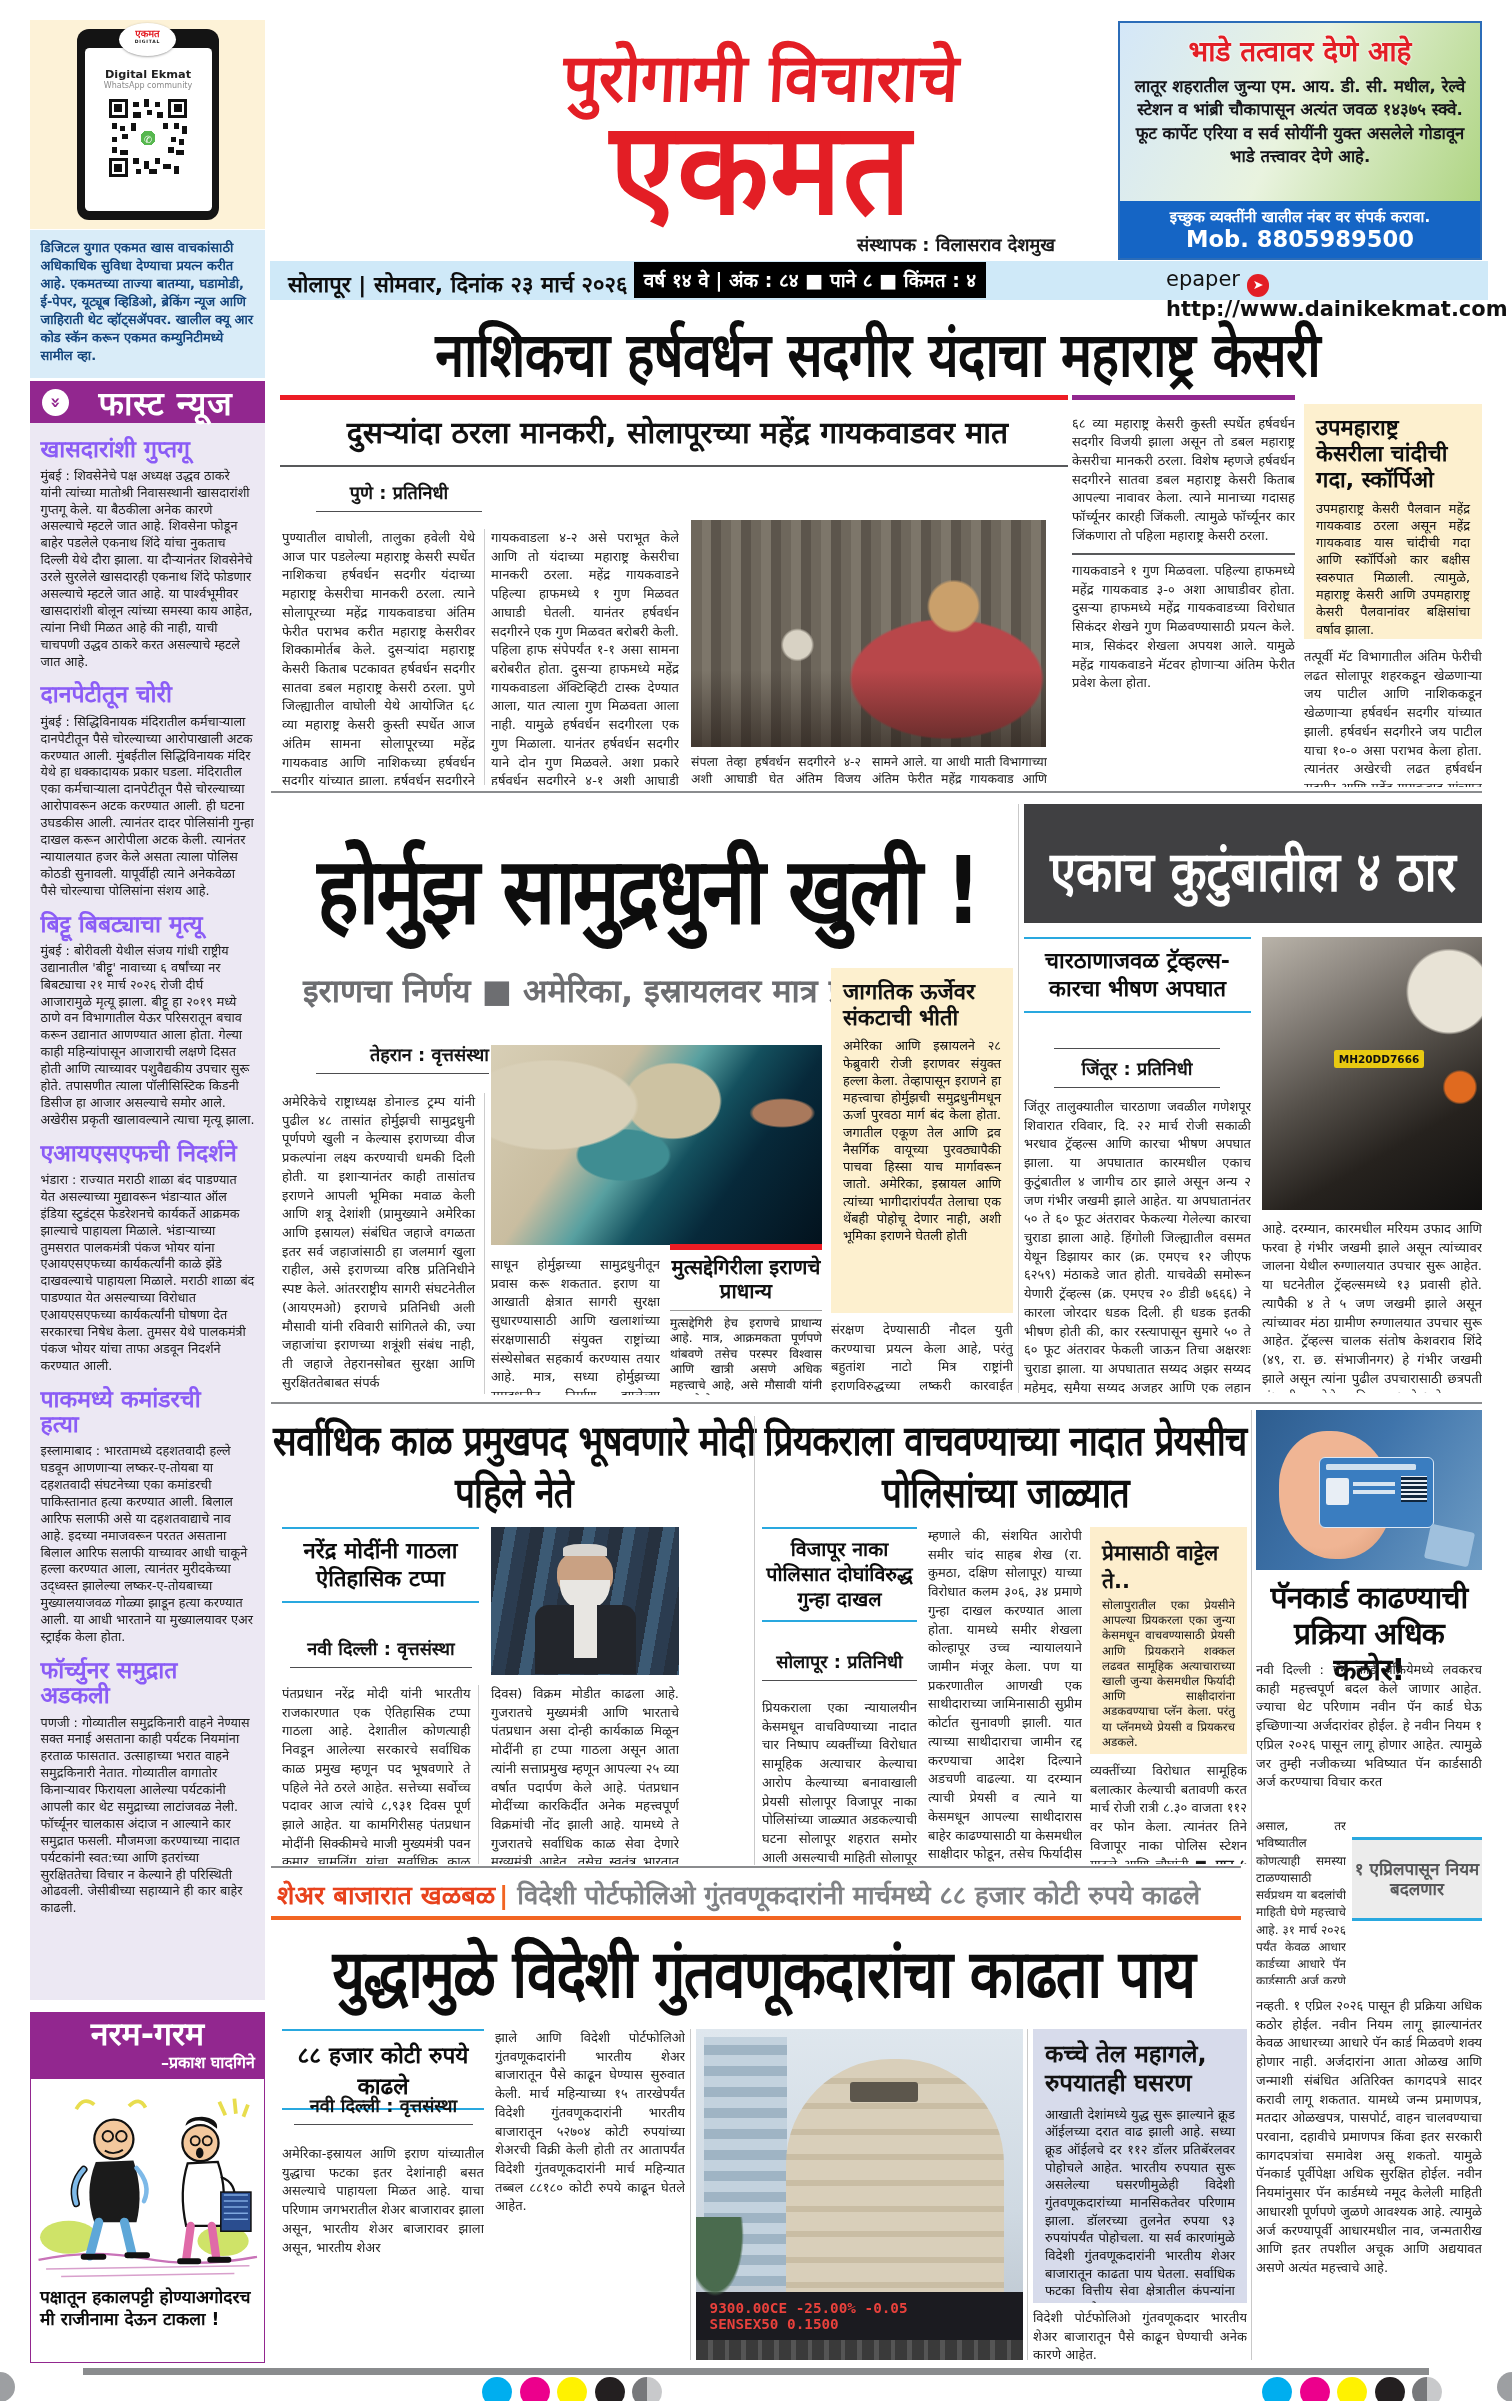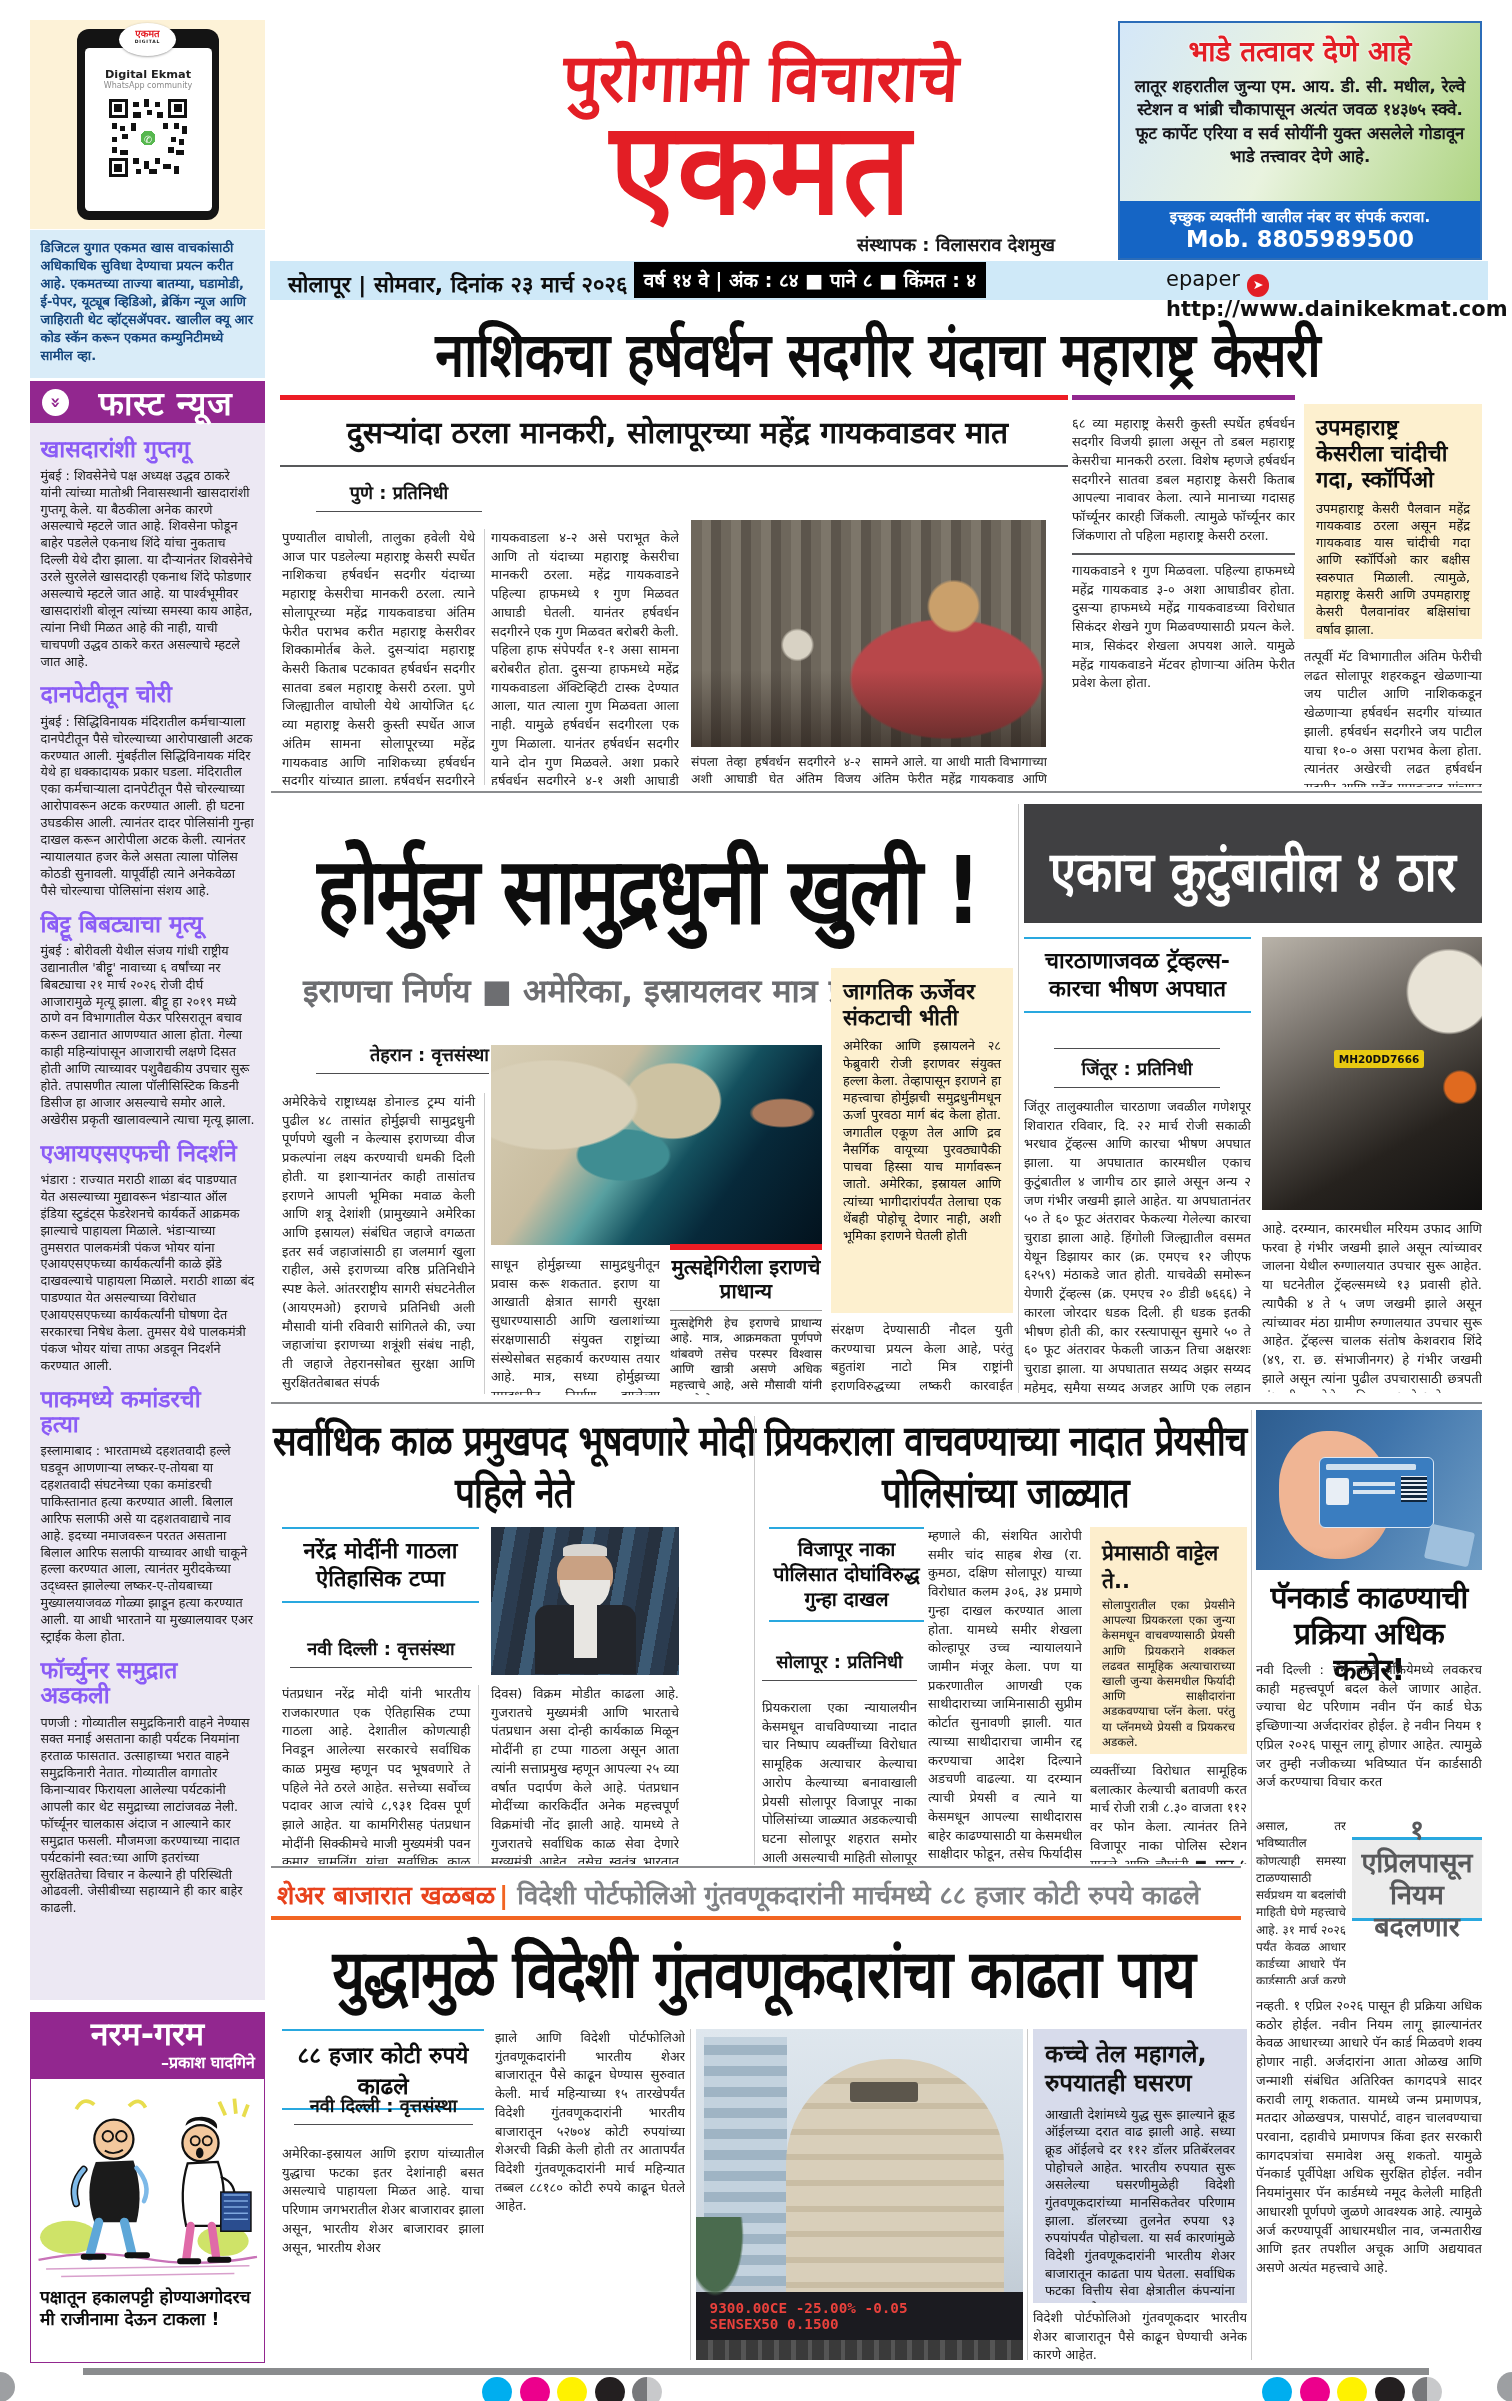--- a/index.html
+++ b/index.html
@@ -290,21 +290,21 @@
     <div class="abs" style="left:83px;top:78px;width:22.6px;height:53px;background:#e8e6e2;"></div>
   </div>
 
   <div class="abs just bodytxt" style="left:282px;top:1685px;width:197px;height:179px;overflow:hidden;border-right:0.8px solid #ccc;padding-right:7.5px;box-sizing:border-box;">पंतप्रधान नरेंद्र मोदी यांनी भारतीय राजकारणात एक ऐतिहासिक टप्पा गाठला आहे. देशातील कोणत्याही निवडून आलेल्या सरकारचे सर्वाधिक काळ प्रमुख म्हणून पद भूषवणारे ते पहिले नेते ठरले आहेत. सत्तेच्या सर्वोच्च पदावर आज त्यांचे ८,९३१ दिवस पूर्ण झाले आहेत. या कामगिरीसह पंतप्रधान मोदींनी सिक्कीमचे माजी मुख्यमंत्री पवन कुमार चामलिंग यांचा सर्वाधिक काळ प्रमुखपद भूषविण्याचा (८,९३०</div>
   <div class="abs just bodytxt" style="left:491px;top:1685px;width:188px;height:179px;overflow:hidden;">
     <span>दिवस) विक्रम मोडीत काढला आहे. गुजरातचे मुख्यमंत्री आणि भारताचे पंतप्रधान असा दोन्ही कार्यकाळ मिळून मोदींनी हा टप्पा गाठला असून आता त्यांनी सत्ताप्रमुख म्हणून आपल्या २५ व्या वर्षात पदार्पण केले आहे. पंतप्रधान मोदींच्या कारकिर्दीत अनेक महत्त्वपूर्ण विक्रमांची नोंद झाली आहे. यामध्ये ते गुजरातचे सर्वाधिक काळ सेवा देणारे मुख्यमंत्री आहेत. तसेच स्वतंत्र भारतात जन्मलेले</span>
     
   </div>
 
   <div class="abs ctr headline tall" style="left:757px;top:1416px;width:497px;font-size:35px;line-height:1.25;">प्रियकराला वाचवण्याच्या नादात प्रेयसीच पोलिसांच्या जाळ्यात</div>
-  <div class="abs subhead-cyan" style="left:762px;top:1527px;width:155px;box-sizing:border-box;margin-left:7px;">
+  <div class="abs subhead-cyan" style="left:762px;top:1527px;width:155px;box-sizing:border-box;">
     <span style="font-size:19.6px;line-height:1.3;">विजापूर नाका पोलिसात दोघांविरुद्ध गुन्हा दाखल</span>
   </div>
   <div class="abs byline" style="left:762px;top:1649px;width:155px;">सोलापूर : प्रतिनिधी</div>
   <div class="abs just bodytxt" style="left:762px;top:1699px;width:155px;height:166px;overflow:hidden;">
     <span>प्रियकराला एका न्यायालयीन केसमधून वाचविण्याच्या नादात चार निष्पाप व्यक्तींच्या विरोधात सामूहिक अत्याचार केल्याचा आरोप केल्याच्या बनावाखाली प्रेयसी सोलापूर विजापूर नाका पोलिसांच्या जाळ्यात अडकल्याची घटना सोलापूर शहरात समोर आली असल्याची माहिती सोलापूर शहर पोलिस आयुक्त एम राजकुमार यांनी पत्रकार परिषदेत सांगितले.</span>
     
   </div>
   <div class="abs just bodytxt" style="left:928px;top:1527px;width:154px;height:337px;overflow:hidden;">म्हणाले की, संशयित आरोपी समीर चांद साहब शेख (रा. कुमठा, दक्षिण सोलापूर) याच्या विरोधात कलम ३०६, ३४ प्रमाणे गुन्हा दाखल करण्यात आला होता. यामध्ये समीर शेखला कोल्हापूर उच्च न्यायालयाने जामीन मंजूर केला. पण या प्रकरणातील आणखी एक साथीदाराच्या जामिनासाठी सुप्रीम कोर्टात सुनावणी झाली. यात त्याच्या साथीदाराचा जामीन रद्द करण्याचा आदेश दिल्याने अडचणी वाढल्या. या दरम्यान त्याची प्रेयसी व त्याने या केसमधून आपल्या साथीदारास बाहेर काढण्यासाठी या केसमधील साक्षीदार फोडून, तसेच फिर्यादीस केस माघार घेण्यासाठी प्रियकर आणि प्रियसीने प्लॅन आखला आणि प्रेयसीने प्रियकराच्या विरोधात असलेल्या</div>
 
   <div class="abs boxpad" style="left:1090px;top:1527px;width:157px;height:227px;background:#fdeecd;overflow:hidden;">
@@ -324,21 +324,21 @@
       <div class="abs" style="left:6px;top:6px;width:90px;height:6px;background:#cfe0ef;border-radius:1.5px;"></div>
       <div class="abs" style="left:33px;top:24px;width:42px;height:3.8px;background:#d8e5f1;"></div>
       <div class="abs" style="left:33px;top:32px;width:42px;height:3.8px;background:#d8e5f1;"></div>
     </div>
     <div class="abs" style="right:10.5px;bottom:7.5px;width:45px;height:35px;background:#9fc0dd;border-radius:3px;transform:rotate(12deg);"></div>
   </div>
   <div class="abs ctr headline" style="left:1256px;top:1580px;width:226px;font-size:30px;line-height:1.2;">पॅनकार्ड काढण्याची प्रक्रिया अधिक कठोर!</div>
   <div class="abs just bodytxt" style="left:1256px;top:1661px;width:226px;height:249px;overflow:hidden;">नवी दिल्ली : पॅन कार्ड प्रक्रियेमध्ये लवकरच काही महत्त्वपूर्ण बदल केले जाणार आहेत. ज्याचा थेट परिणाम नवीन पॅन कार्ड घेऊ इच्छिणाऱ्या अर्जदारांवर होईल. हे नवीन नियम १ एप्रिल २०२६ पासून लागू होणार आहेत. त्यामुळे जर तुम्ही नजीकच्या भविष्यात पॅन कार्डसाठी अर्ज करण्याचा विचार करत</div>
   <div class="abs just bodytxt" style="left:1256px;top:1818px;width:90px;height:166px;overflow:hidden;font-size:12px;">असाल, तर भविष्यातील कोणत्याही समस्या टाळण्यासाठी सर्वप्रथम या बदलांची माहिती घेणे महत्त्वाचे आहे. ३१ मार्च २०२६ पर्यंत केवळ आधार कार्डच्या आधारे पॅन कार्डसाठी अर्ज करणे अगदी सोपे होते. कोणत्याही अतिरिक्त कागदपत्रांची आवश्यकता</div>
   <div class="abs ctr" style="left:1352px;top:1837px;width:130px;height:78px;border-top:3px solid #29a8df;border-bottom:3px solid #29a8df;background:#ececec;display:flex;align-items:center;justify-content:center;">
-    <span style="font-size:27px;font-weight:800;color:#58595b;line-height:1.2;">१ एप्रिलपासून नियम बदलणार</span>
+    <span style="font-size:17px;font-weight:800;color:#58595b;line-height:1.2;">१ एप्रिलपासून नियम बदलणार</span>
   </div>
   <div class="abs just bodytxt" style="left:1256px;top:1997px;width:226px;height:360px;overflow:hidden;">नव्हती. १ एप्रिल २०२६ पासून ही प्रक्रिया अधिक कठोर होईल. नवीन नियम लागू झाल्यानंतर केवळ आधारच्या आधारे पॅन कार्ड मिळवणे शक्य होणार नाही. अर्जदारांना आता ओळख आणि जन्माशी संबंधित अतिरिक्त कागदपत्रे सादर करावी लागू शकतात. यामध्ये जन्म प्रमाणपत्र, मतदार ओळखपत्र, पासपोर्ट, वाहन चालवण्याचा परवाना, दहावीचे प्रमाणपत्र किंवा इतर सरकारी कागदपत्रांचा समावेश असू शकतो. यामुळे पॅनकार्ड पूर्वीपेक्षा अधिक सुरक्षित होईल. नवीन नियमांनुसार पॅन कार्डमध्ये नमूद केलेली माहिती आधारशी पूर्णपणे जुळणे आवश्यक आहे. त्यामुळे अर्ज करण्यापूर्वी आधारमधील नाव, जन्मतारीख आणि इतर तपशील अचूक आणि अद्ययावत असणे अत्यंत महत्त्वाचे आहे.</div>
 
   <div class="abs rule" style="left:271px;top:1866px;width:970px;height:1.5px;"></div>
   <div class="abs" style="left:277px;top:1877px;width:964px;white-space:nowrap;">
     <span style="font-size:25.6px;font-weight:800;color:#e8421c;">शेअर बाजारात खळबळ</span>
     <span style="color:#f26522;font-size:25.6px;font-weight:800;"> | </span>
     <span style="font-size:25.6px;font-weight:800;color:#808285;">विदेशी पोर्टफोलिओ गुंतवणूकदारांनी मार्चमध्ये ८८ हजार कोटी रुपये काढले</span>
   </div>
   <div class="abs" style="left:271px;top:1916px;width:970px;height:3.8px;background:#f26522;"></div>

